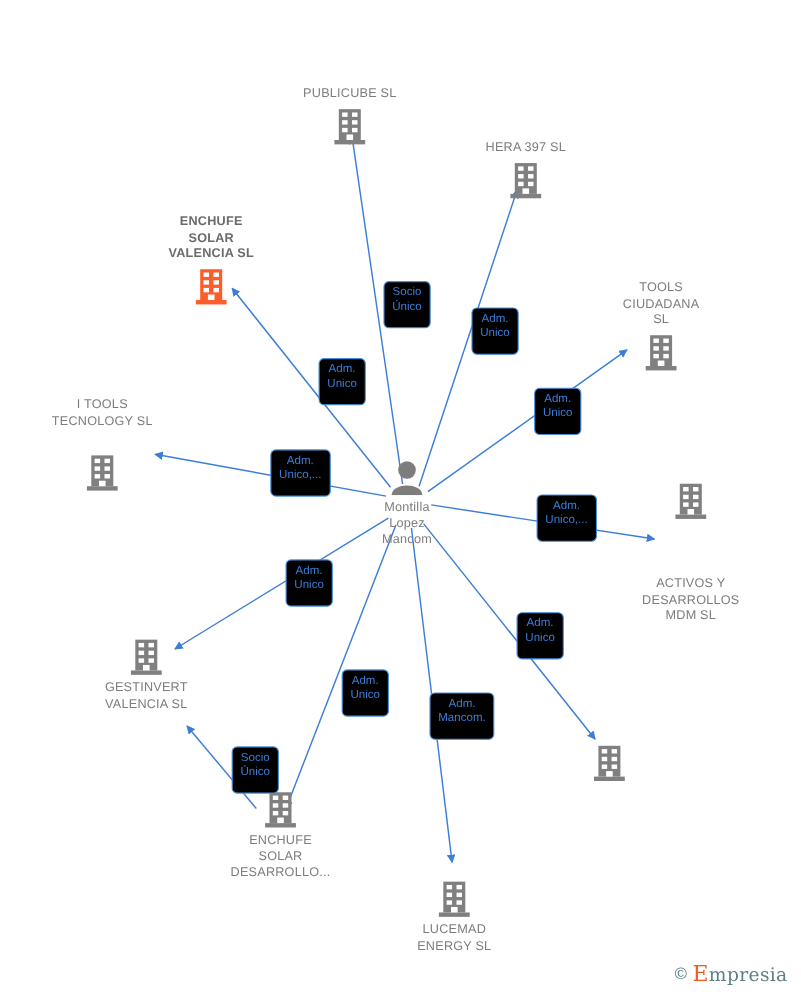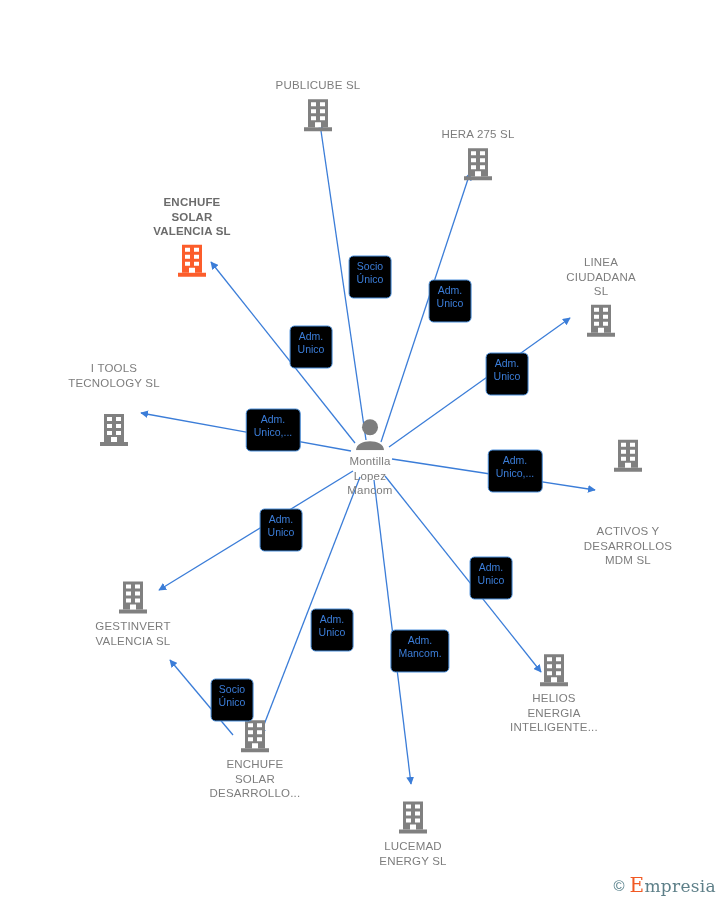--- a/index.html
+++ b/index.html
@@ -68,21 +68,21 @@
             <rect x="8" y="4" width="5" height="4" fill="#fff"></rect>
             <rect x="17" y="4" width="5" height="4" fill="#fff"></rect>
             <rect x="8" y="11" width="5" height="4" fill="#fff"></rect>
             <rect x="17" y="11" width="5" height="4" fill="#fff"></rect>
             <rect x="8" y="18" width="5" height="4" fill="#fff"></rect>
             <rect x="17" y="18" width="5" height="4" fill="#fff"></rect>
             <rect x="12" y="24" width="6" height="5" fill="#fff"></rect>
           </svg></div>
       </div>
       <div class="node company" style="left: 478px; top: 154px;">
-        <div class="cap above">HERA 275  SL</div>
+        <div class="cap above">HERA 397  SL</div>
         <div class="glyph"><svg width="30" height="34" viewBox="0 0 30 34" xmlns="http://www.w3.org/2000/svg">
             <rect x="5" y="1" width="20" height="28" fill="#808080"></rect>
             <rect x="1" y="29" width="28" height="4" fill="#808080"></rect>
             <rect x="8" y="4" width="5" height="4" fill="#fff"></rect>
             <rect x="17" y="4" width="5" height="4" fill="#fff"></rect>
             <rect x="8" y="11" width="5" height="4" fill="#fff"></rect>
             <rect x="17" y="11" width="5" height="4" fill="#fff"></rect>
             <rect x="8" y="18" width="5" height="4" fill="#fff"></rect>
             <rect x="17" y="18" width="5" height="4" fill="#fff"></rect>
             <rect x="12" y="24" width="6" height="5" fill="#fff"></rect>
@@ -98,36 +98,36 @@
             <rect x="8" y="4" width="5" height="4" fill="#fff"></rect>
             <rect x="17" y="4" width="5" height="4" fill="#fff"></rect>
             <rect x="8" y="11" width="5" height="4" fill="#fff"></rect>
             <rect x="17" y="11" width="5" height="4" fill="#fff"></rect>
             <rect x="8" y="18" width="5" height="4" fill="#fff"></rect>
             <rect x="17" y="18" width="5" height="4" fill="#fff"></rect>
             <rect x="12" y="24" width="6" height="5" fill="#fff"></rect>
           </svg></div>
       </div>
       <div class="node company" style="left: 601px; top: 296px;">
-        <div class="cap above">LINEA
+        <div class="cap above">TOOLS
 CIUDADANA
 SL</div>
         <div class="glyph"><svg width="30" height="34" viewBox="0 0 30 34" xmlns="http://www.w3.org/2000/svg">
             <rect x="5" y="1" width="20" height="28" fill="#808080"></rect>
             <rect x="1" y="29" width="28" height="4" fill="#808080"></rect>
             <rect x="8" y="4" width="5" height="4" fill="#fff"></rect>
             <rect x="17" y="4" width="5" height="4" fill="#fff"></rect>
             <rect x="8" y="11" width="5" height="4" fill="#fff"></rect>
             <rect x="17" y="11" width="5" height="4" fill="#fff"></rect>
             <rect x="8" y="18" width="5" height="4" fill="#fff"></rect>
             <rect x="17" y="18" width="5" height="4" fill="#fff"></rect>
             <rect x="12" y="24" width="6" height="5" fill="#fff"></rect>
           </svg></div>
       </div>
-      <div class="node company" style="left: 114px; top: 404px; gap: 18px;">
+      <div class="node company" style="left: 93px; top: 404px; gap: 18px;">
         <div class="cap above">I TOOLS
 TECNOLOGY SL</div>
         <div class="glyph"><svg width="30" height="34" viewBox="0 0 30 34" xmlns="http://www.w3.org/2000/svg">
             <rect x="5" y="1" width="20" height="28" fill="#808080"></rect>
             <rect x="1" y="29" width="28" height="4" fill="#808080"></rect>
             <rect x="8" y="4" width="5" height="4" fill="#fff"></rect>
             <rect x="17" y="4" width="5" height="4" fill="#fff"></rect>
             <rect x="8" y="11" width="5" height="4" fill="#fff"></rect>
             <rect x="17" y="11" width="5" height="4" fill="#fff"></rect>
             <rect x="8" y="18" width="5" height="4" fill="#fff"></rect>
@@ -171,23 +171,20 @@
             <rect x="5" y="1" width="20" height="28" fill="#808080"></rect>
             <rect x="1" y="29" width="28" height="4" fill="#808080"></rect>
             <rect x="8" y="4" width="5" height="4" fill="#fff"></rect>
             <rect x="17" y="4" width="5" height="4" fill="#fff"></rect>
             <rect x="8" y="11" width="5" height="4" fill="#fff"></rect>
             <rect x="17" y="11" width="5" height="4" fill="#fff"></rect>
             <rect x="8" y="18" width="5" height="4" fill="#fff"></rect>
             <rect x="17" y="18" width="5" height="4" fill="#fff"></rect>
             <rect x="12" y="24" width="6" height="5" fill="#fff"></rect>
           </svg></div>
-        <div class="cap below">HELIOS
-ENERGIA
-INTELIGENTE...</div>
       </div>
       <div class="node company" style="left: 255px; top: 760px;">
         <div class="glyph"><svg width="30" height="34" viewBox="0 0 30 34" xmlns="http://www.w3.org/2000/svg">
             <rect x="5" y="1" width="20" height="28" fill="#808080"></rect>
             <rect x="1" y="29" width="28" height="4" fill="#808080"></rect>
             <rect x="8" y="4" width="5" height="4" fill="#fff"></rect>
             <rect x="17" y="4" width="5" height="4" fill="#fff"></rect>
             <rect x="8" y="11" width="5" height="4" fill="#fff"></rect>
             <rect x="17" y="11" width="5" height="4" fill="#fff"></rect>
             <rect x="8" y="18" width="5" height="4" fill="#fff"></rect>

